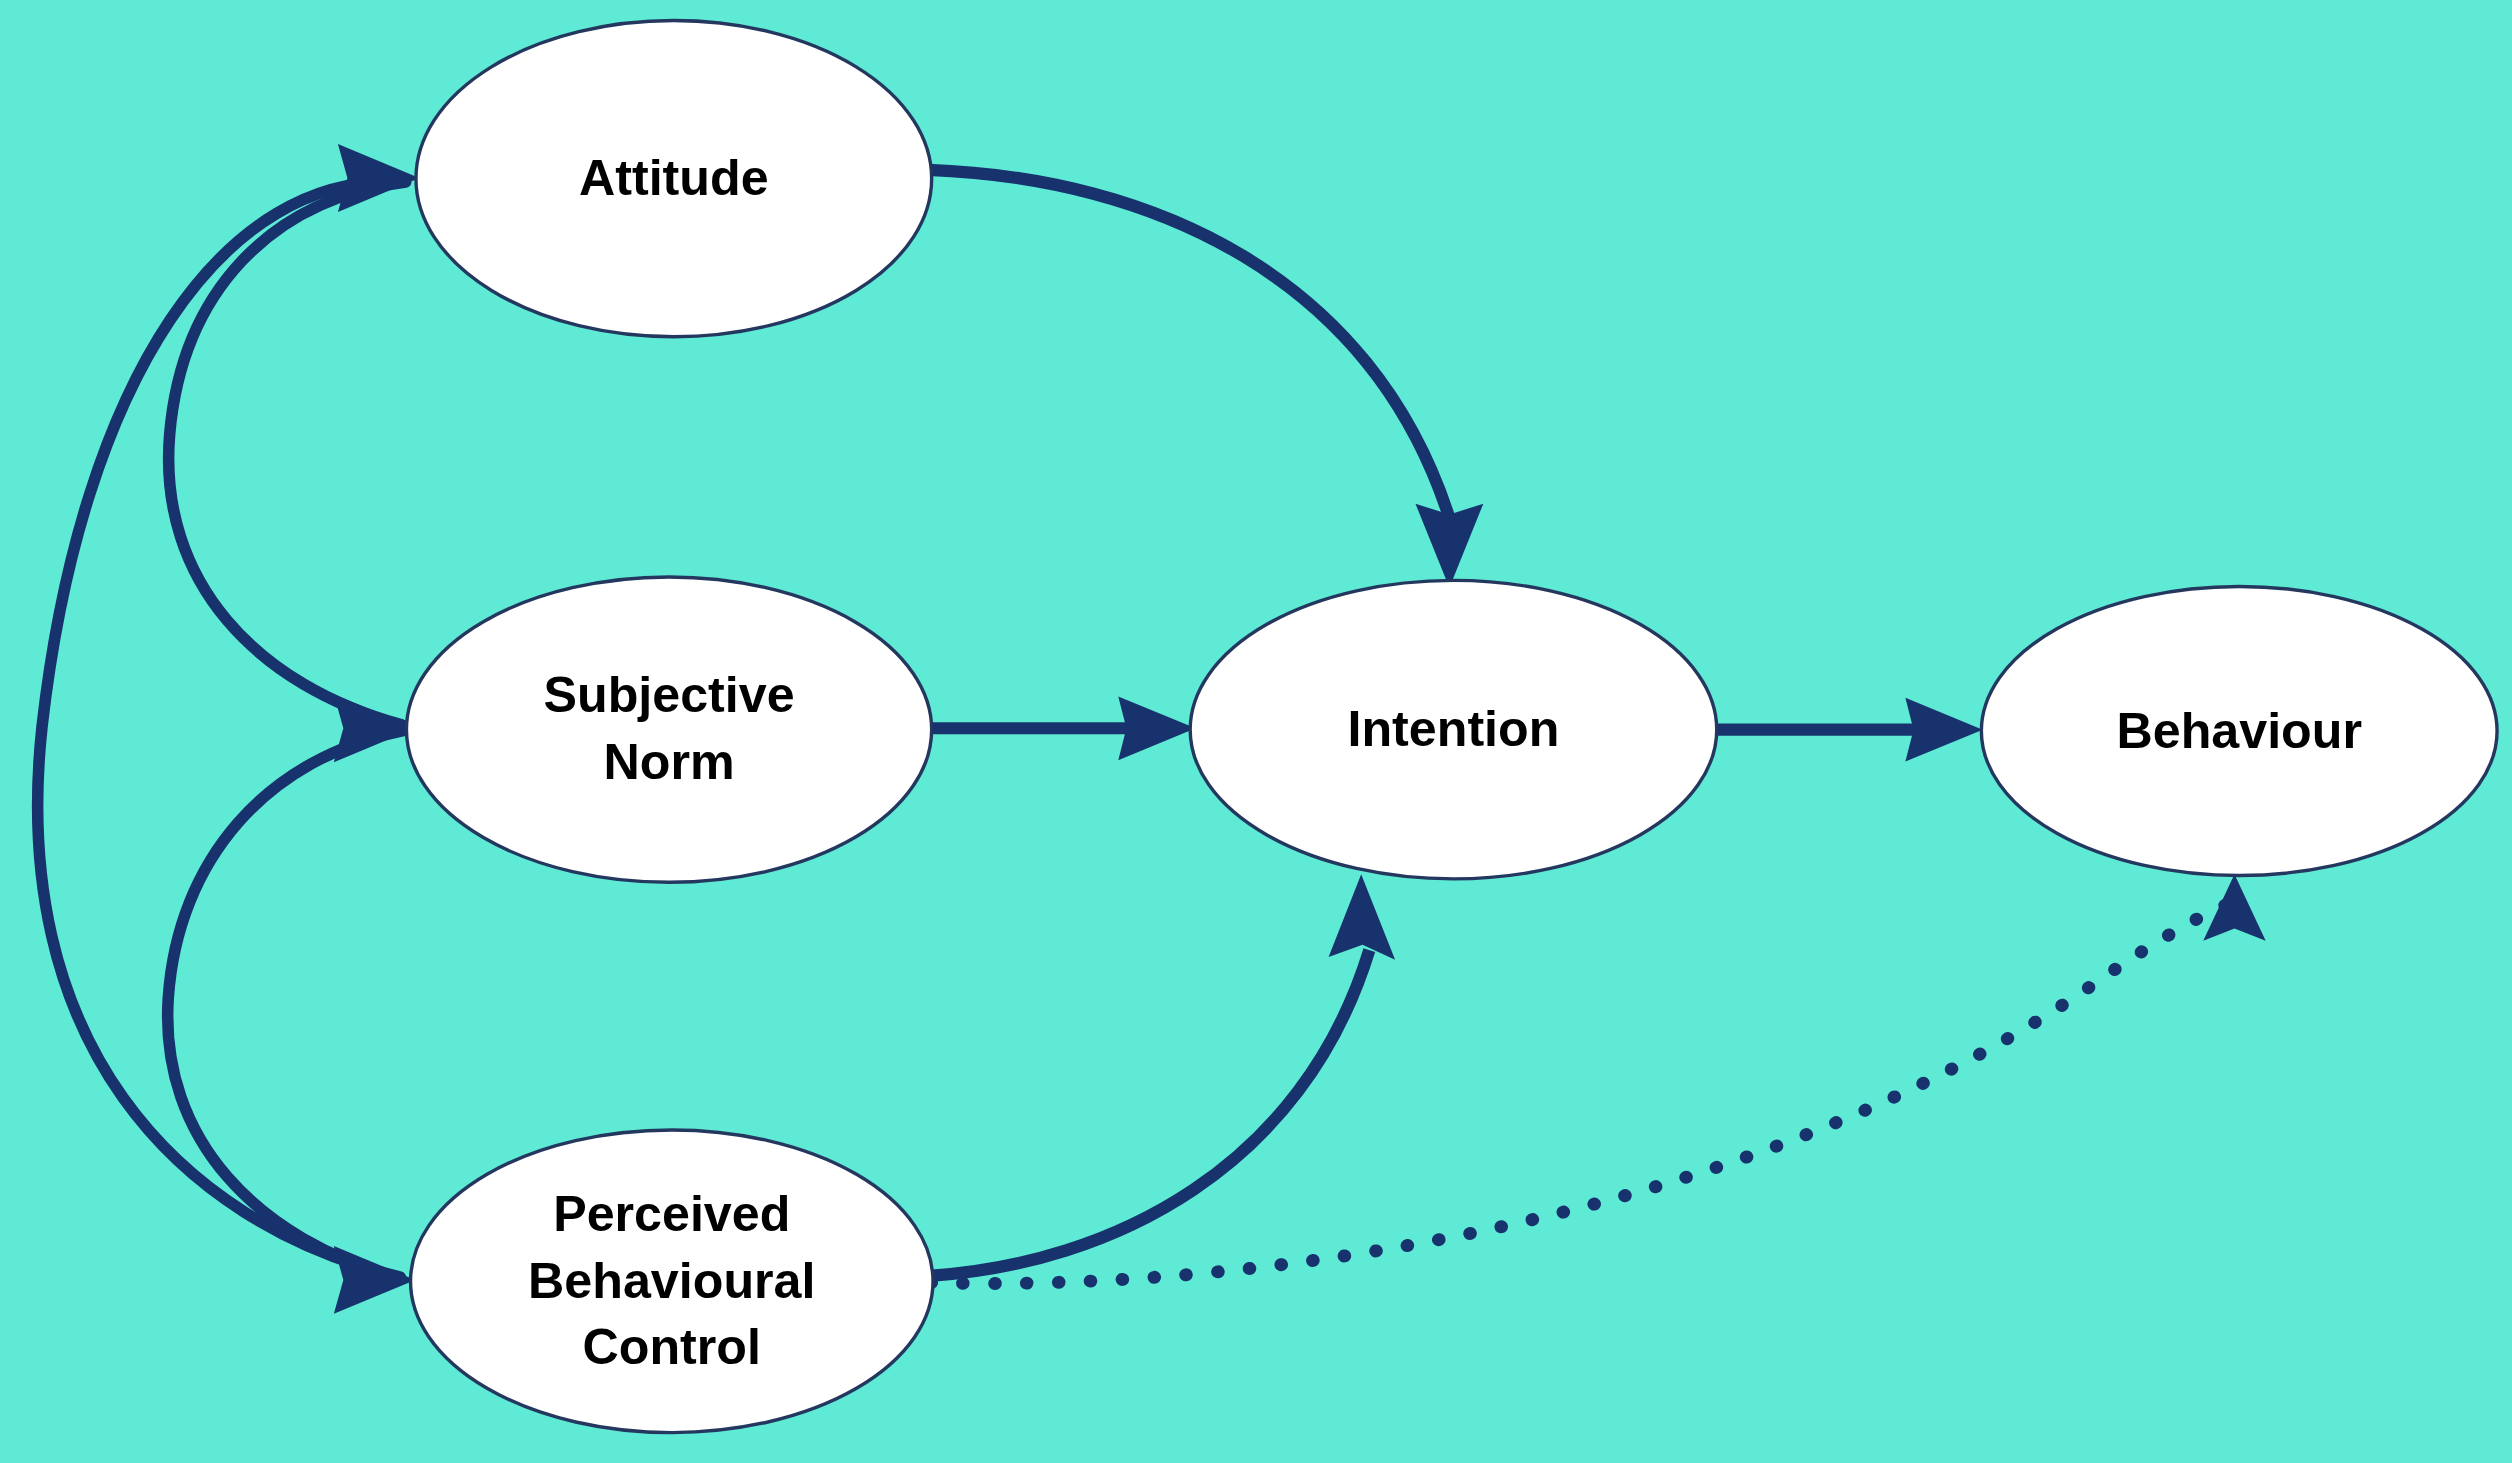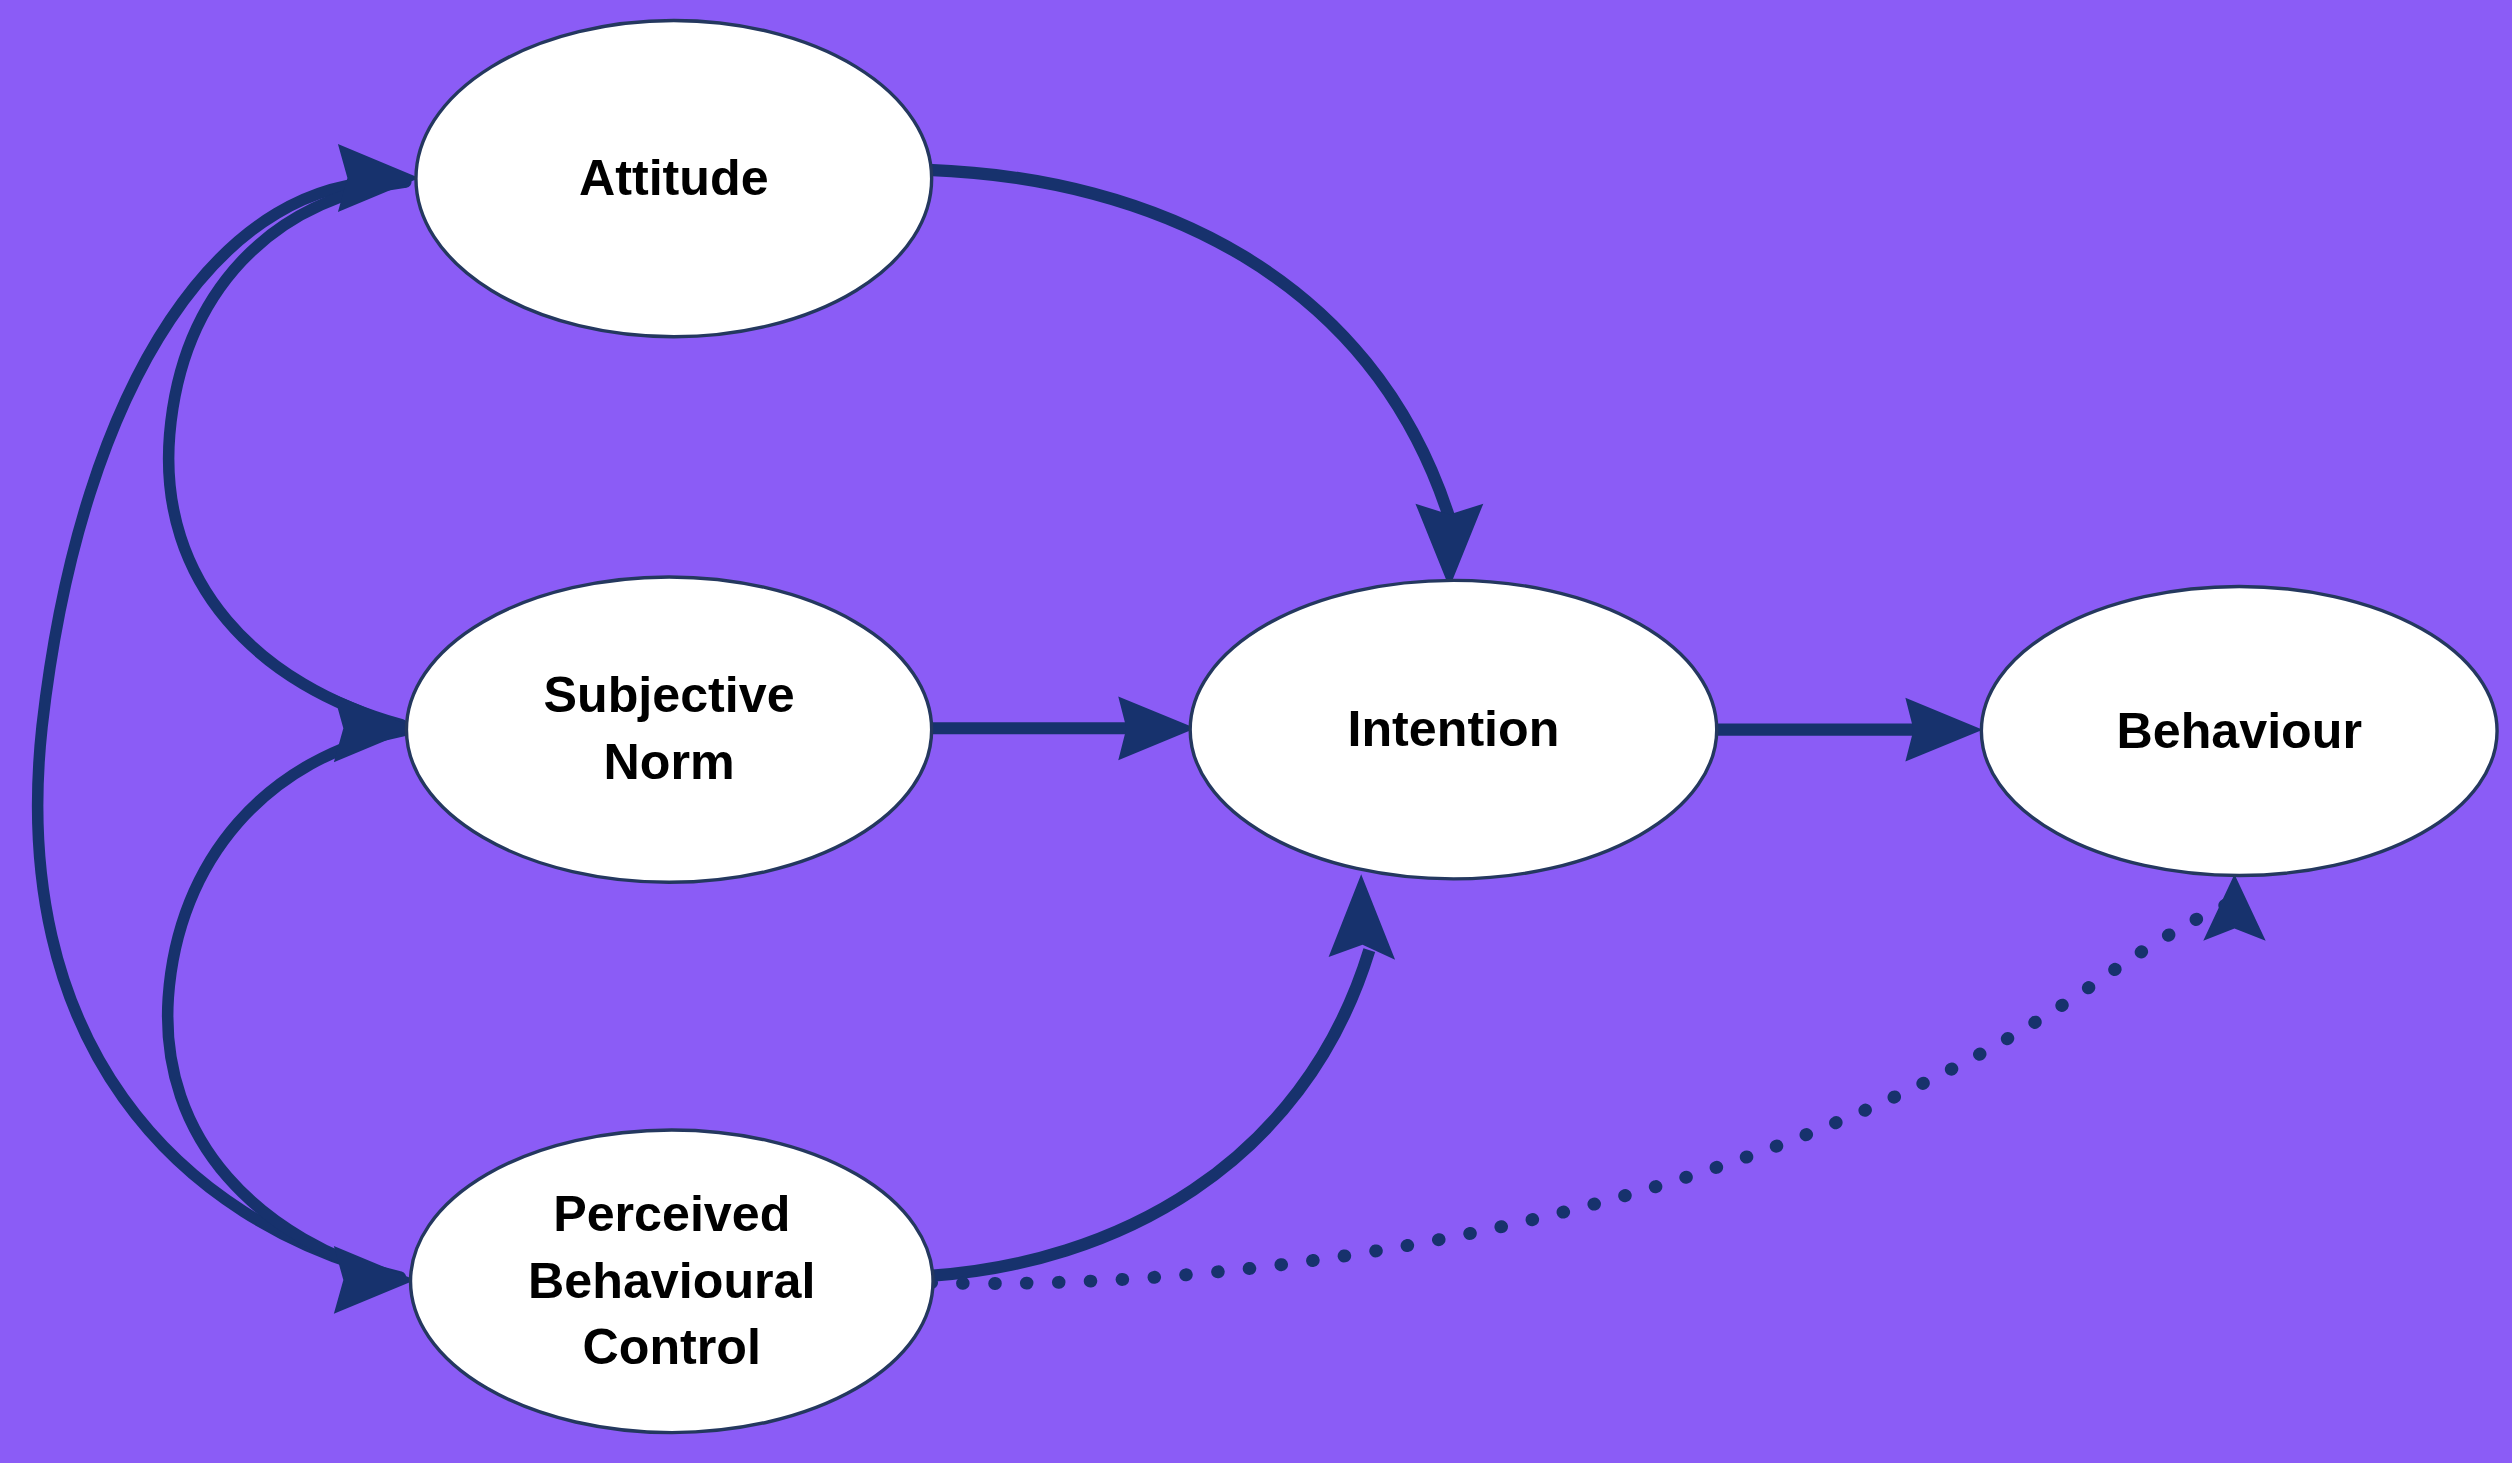--- a/index.html
+++ b/index.html
@@ -11,21 +11,21 @@
   body {
     width: 2512px;
     height: 1464px;
     overflow: hidden;
     font-family: "Liberation Sans", sans-serif;
   }
   #diagram-root {
     position: relative;
     width: 2512px;
     height: 1464px;
-    background: #8b5cf6;
+    background: #5eead4;
   }
   svg#tpb-svg {
     position: absolute;
     top: 0;
     left: 0;
     width: 2512px;
     height: 1464px;
     display: block;
   }
   .node-ellipse {

